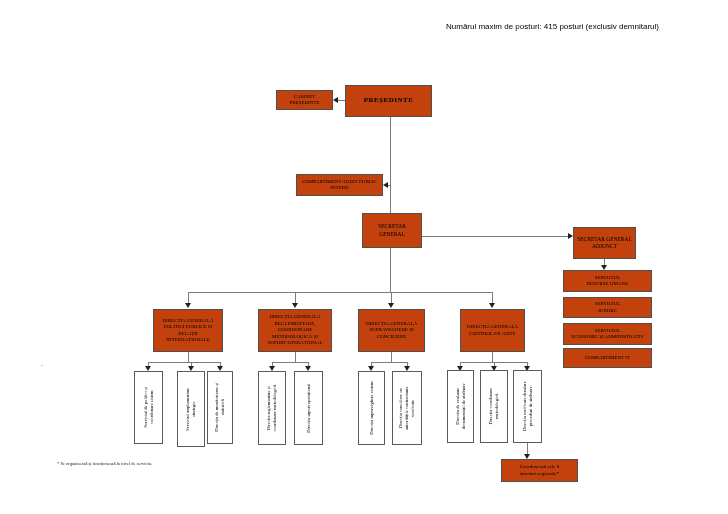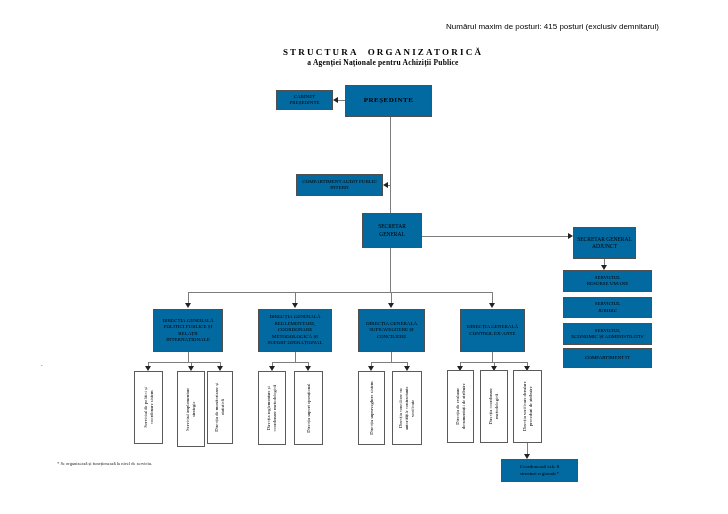--- a/index.html
+++ b/index.html
@@ -1,21 +1,21 @@
 <!DOCTYPE html>
 <html><head>
 <meta charset="utf-8">
 <style>
   html,body{margin:0;padding:0;background:#ffffff;}
   #page{position:relative;width:728px;height:514px;background:#ffffff;overflow:hidden;
         font-family:"Liberation Serif",serif;color:#000;}
   .note{position:absolute;font-family:"Liberation Sans",sans-serif;font-size:8px;color:#000;}
   .title1{font-weight:bold;font-size:9px;letter-spacing:2.2px;word-spacing:5px;text-align:center;}
   .title2{font-weight:bold;font-size:7.5px;text-align:center;margin-top:1px;letter-spacing:0.2px;}
-  .box{position:absolute;border:1px solid #4f4f4f;background:#0369a1;display:flex;align-items:center;
+  .box{position:absolute;border:1px solid #4f4f4f;background:#c2410c;display:flex;align-items:center;
        justify-content:center;text-align:center;white-space:pre-line;line-height:1.3;
        font-family:"Liberation Serif",serif;box-sizing:border-box;}
   .vbox{position:absolute;border:1px solid #5a5a5a;background:#fff;display:flex;align-items:center;
         justify-content:center;box-sizing:border-box;overflow:visible;}
   .vtext{flex:0 0 auto;width:66px;transform:rotate(-90deg);transform-origin:center;
          font-size:4.6px;line-height:1.35;text-align:center;white-space:pre-line;
          font-family:"Liberation Serif",serif;}
   .hline{position:absolute;height:1px;background:#7d7d7d;}
   .vline{position:absolute;width:1px;background:#7d7d7d;}
   .arr{position:absolute;width:0;height:0;}
@@ -25,24 +25,20 @@
   .footnote{position:absolute;font-size:4.5px;font-family:"Liberation Serif",serif;color:#222;}
   .stray{position:absolute;font-size:7px;color:#333;}
 </style>
 </head>
 <body>
 
 <div id="page">
 
   <div class="note" style="left:446px;top:22px;">Numărul maxim de posturi: 415 posturi (exclusiv demnitarul)</div>
 
-  <div style="position:absolute;left:233px;top:47px;width:300px;">
-    <div class="title1">STRUCTURA ORGANIZATORICĂ</div>
-    <div class="title2">a Agenției Naționale pentru Achiziții Publice</div>
-  </div>
 
   <div class="box" style="left:276px;top:90px;width:57px;height:20px;font-size:5px;">CABINET
 PREȘEDINTE</div>
 
   <div class="box" style="left:345px;top:85px;width:87px;height:32px;font-size:7px;font-weight:bold;letter-spacing:0.5px;">PREȘEDINTE</div>
 
   <div class="hline" style="left:338px;top:100px;width:7px;"></div>
   <div class="arr arr-left" style="left:333px;top:97px;"></div>
 
   <div class="vline" style="left:390px;top:117px;height:96px;"></div>

